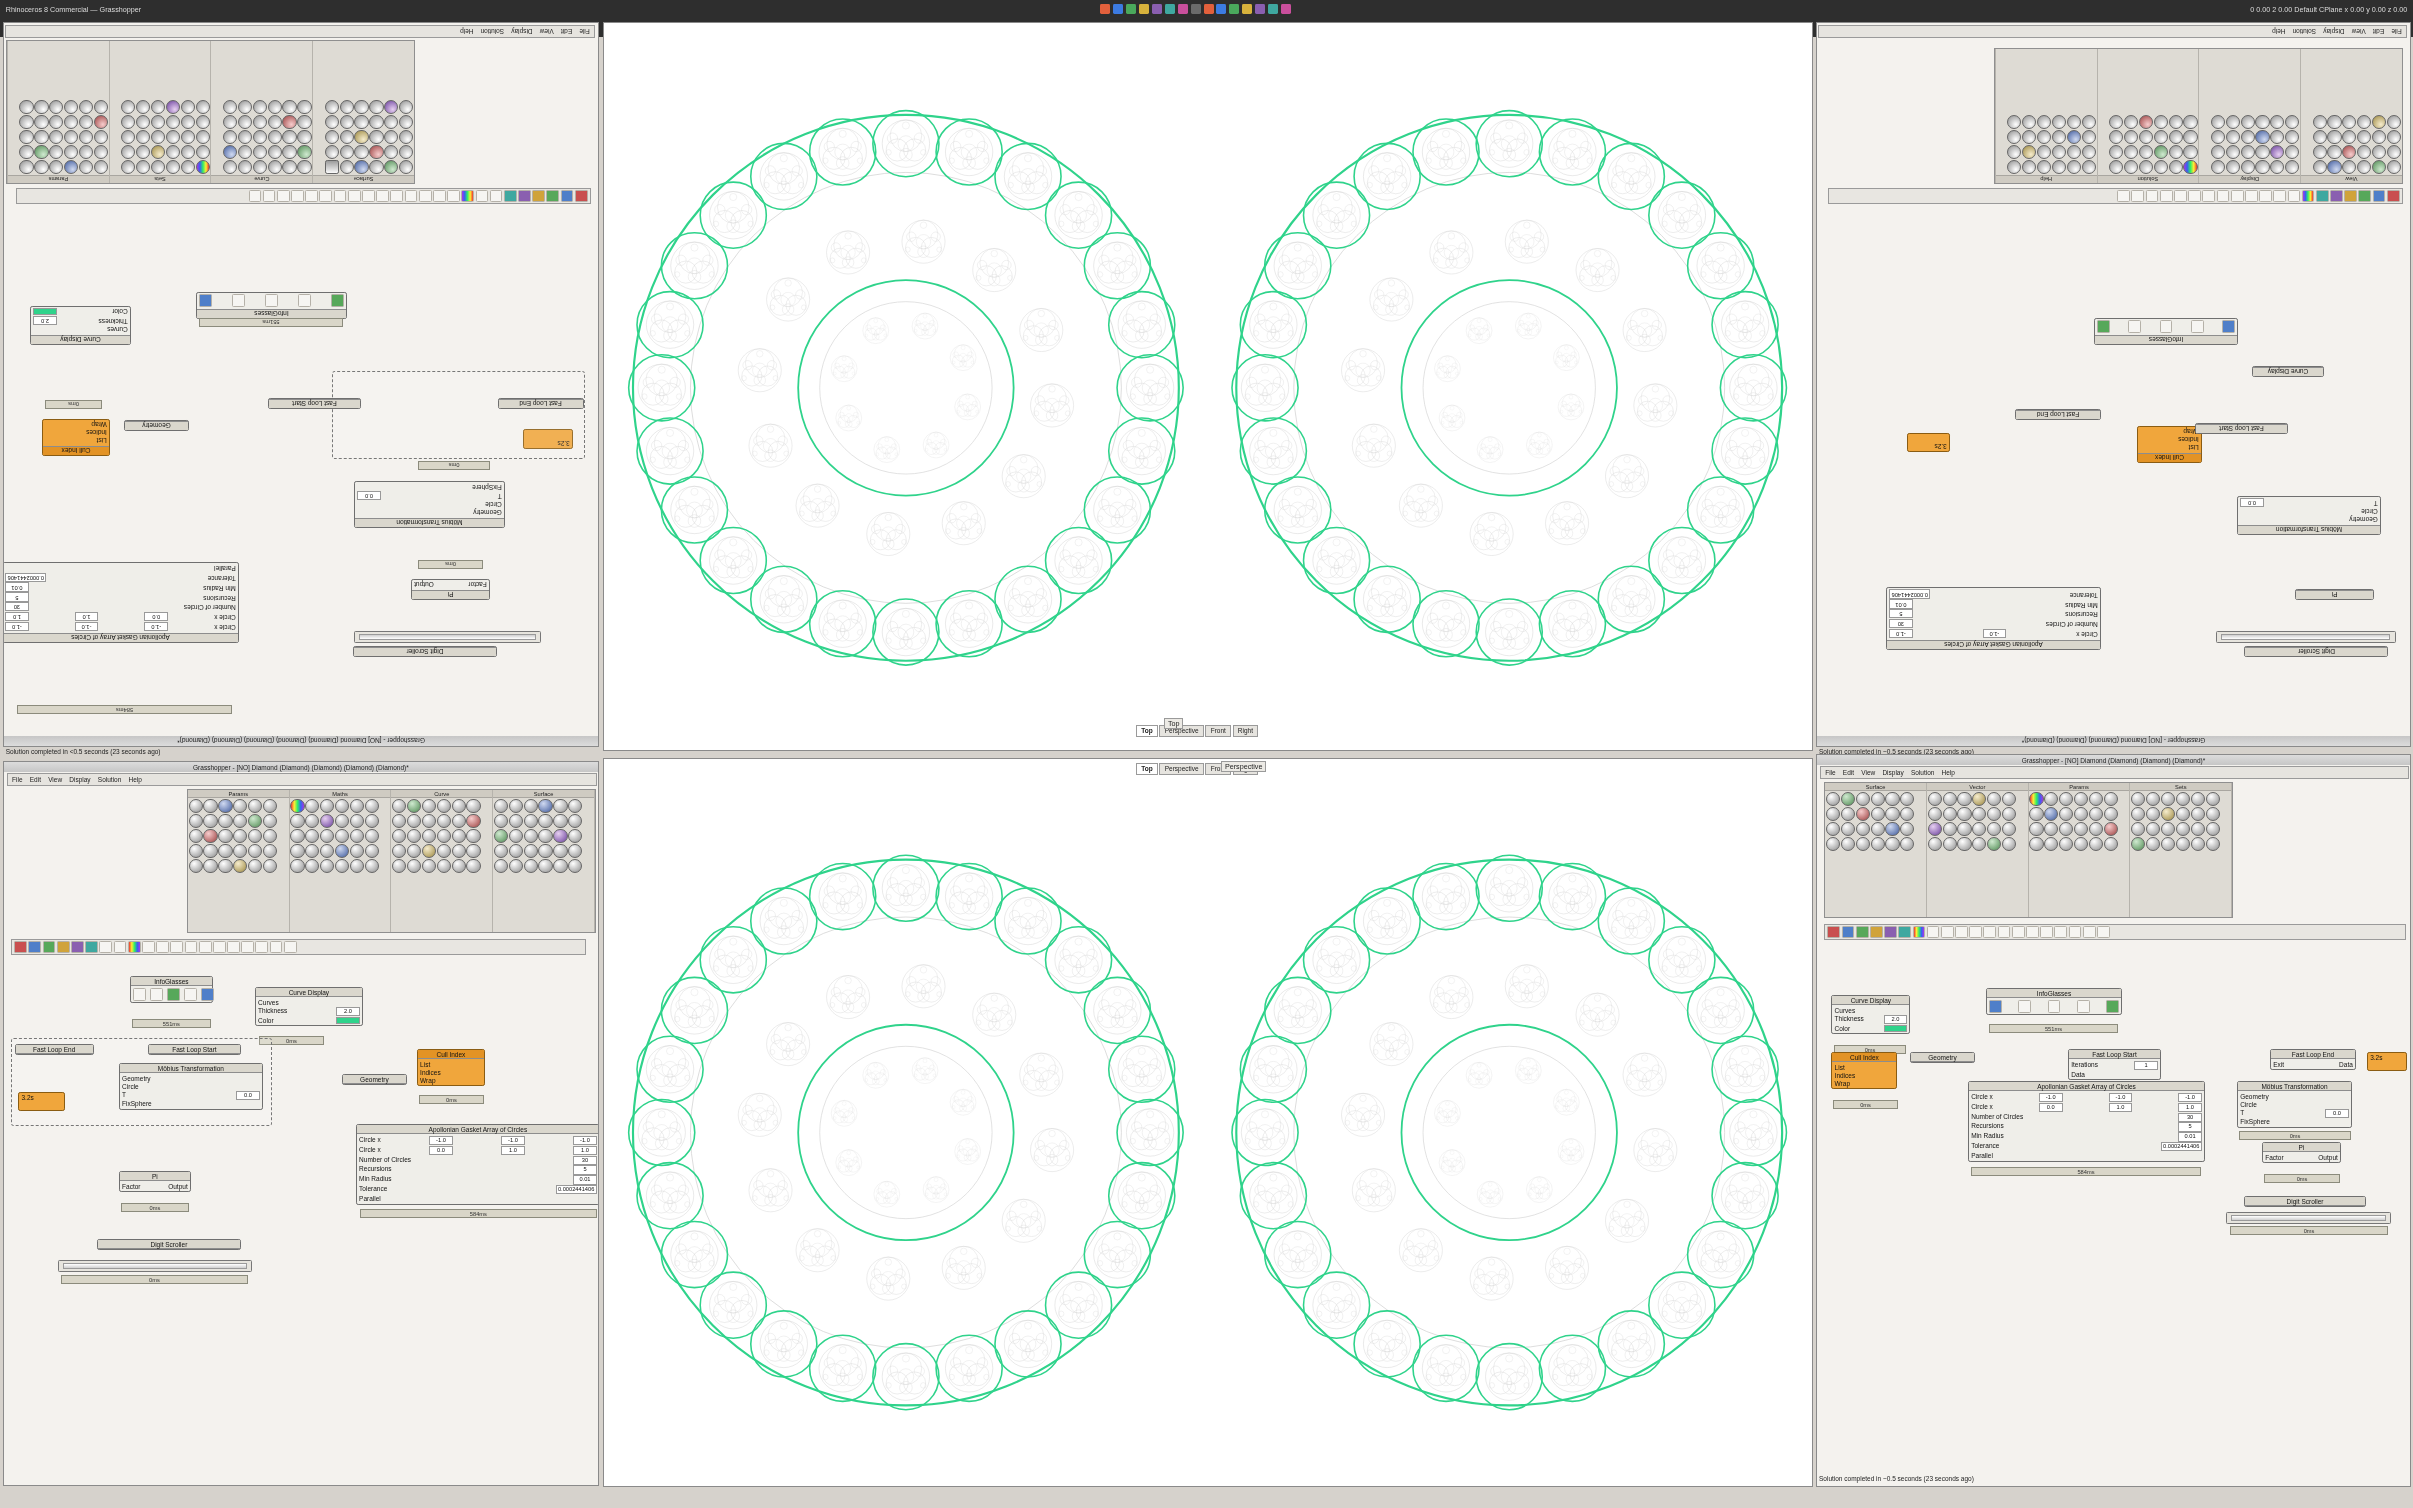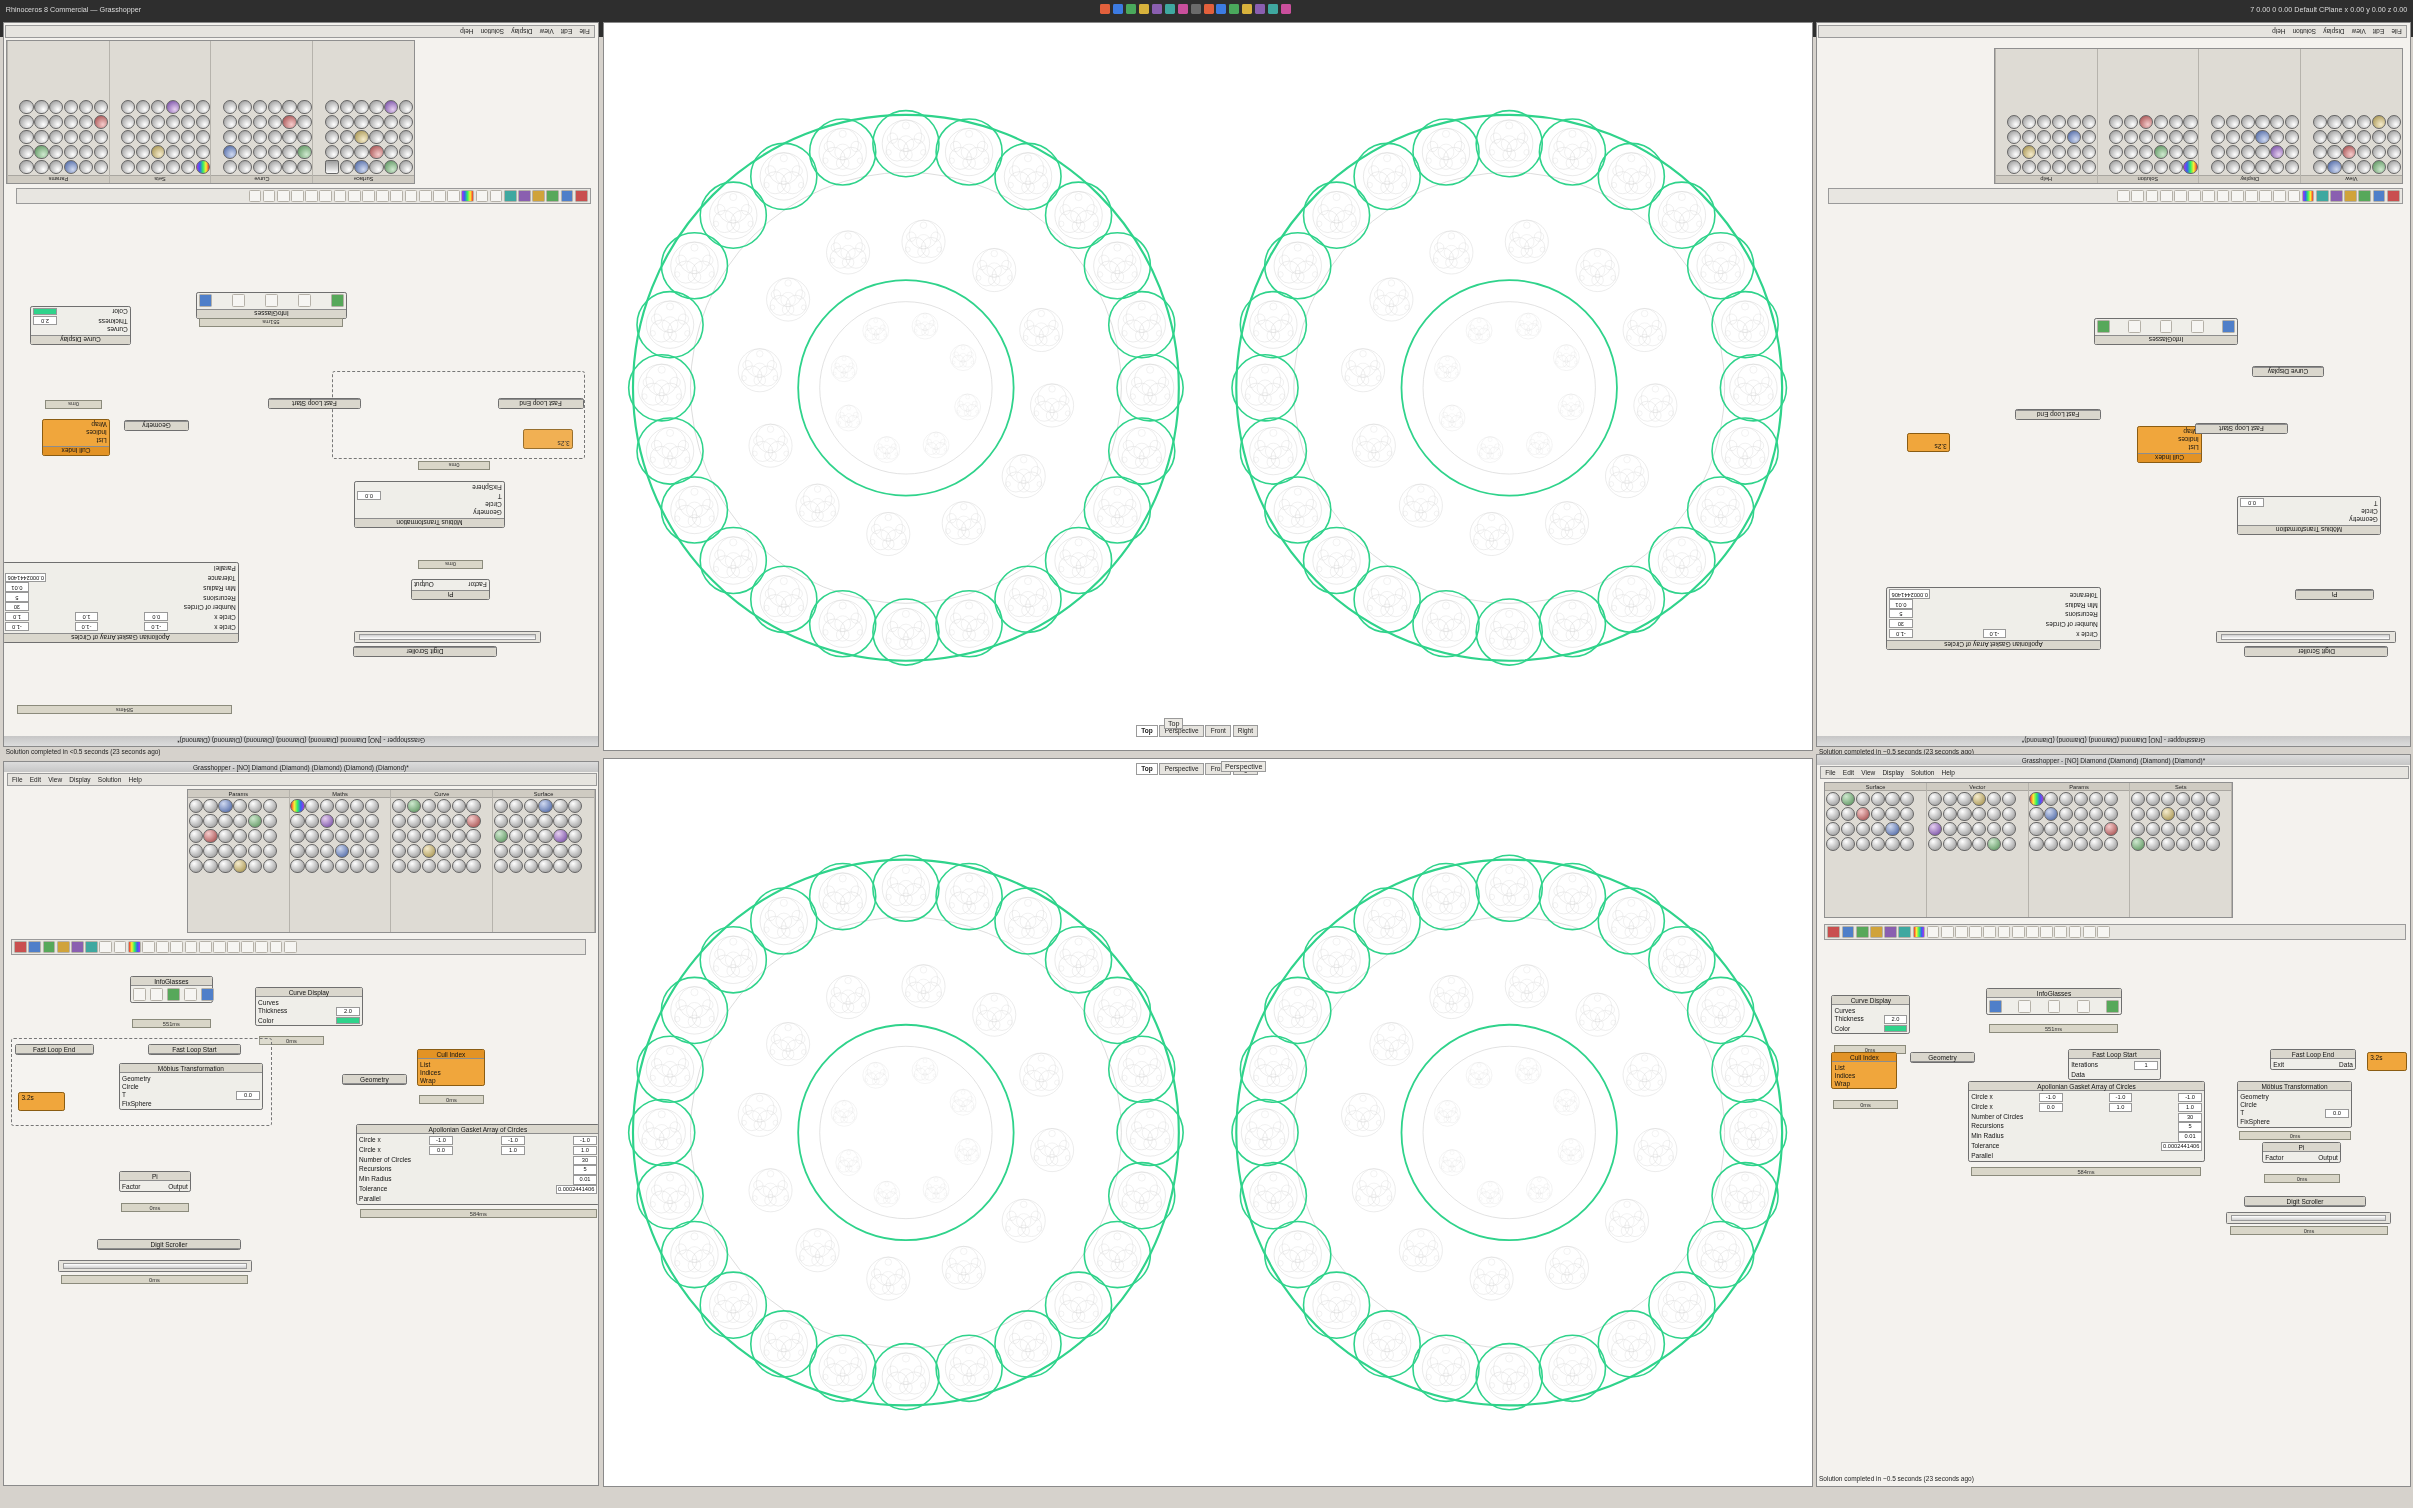--- a/index.html
+++ b/index.html
@@ -94,21 +94,21 @@
         <span style="background:#6b6b6b"></span>
       <span style="background:#e2603c"></span>
         <span style="background:#3c7be2"></span>
       <span style="background:#4aa85c"></span>
         <span style="background:#d7b23c"></span>
       <span style="background:#8a5fb0"></span>
         <span style="background:#3fa8a0"></span>
       <span style="background:#c94f9c"></span>
     </span>
     <span style="flex:1"></span>
-    <span class="tiny">7 0.00 0 0.00  Default  CPlane  x 0.00  y 0.00  z 0.00</span>
+    <span class="tiny">0 0.00 2 0.00  Default  CPlane  x 0.00  y 0.00  z 0.00</span>
   </div>
 
   <div class="panel flip" style="left:2.9px;top:21.5px;width:596px;height:725px;">
     <div class="titlebar">Grasshopper - [NO] Diamond (Diamond) (Diamond) (Diamond) (Diamond) (Diamond)*</div>
     <div class="gh-canvas">
 
       <div class="node" style="left:101px;top:79px;width:144px;">
         <div class="nhead">Digit Scroller</div>
       </div>
       <div class="slider" style="left:57px;top:93px;width:187px;">

